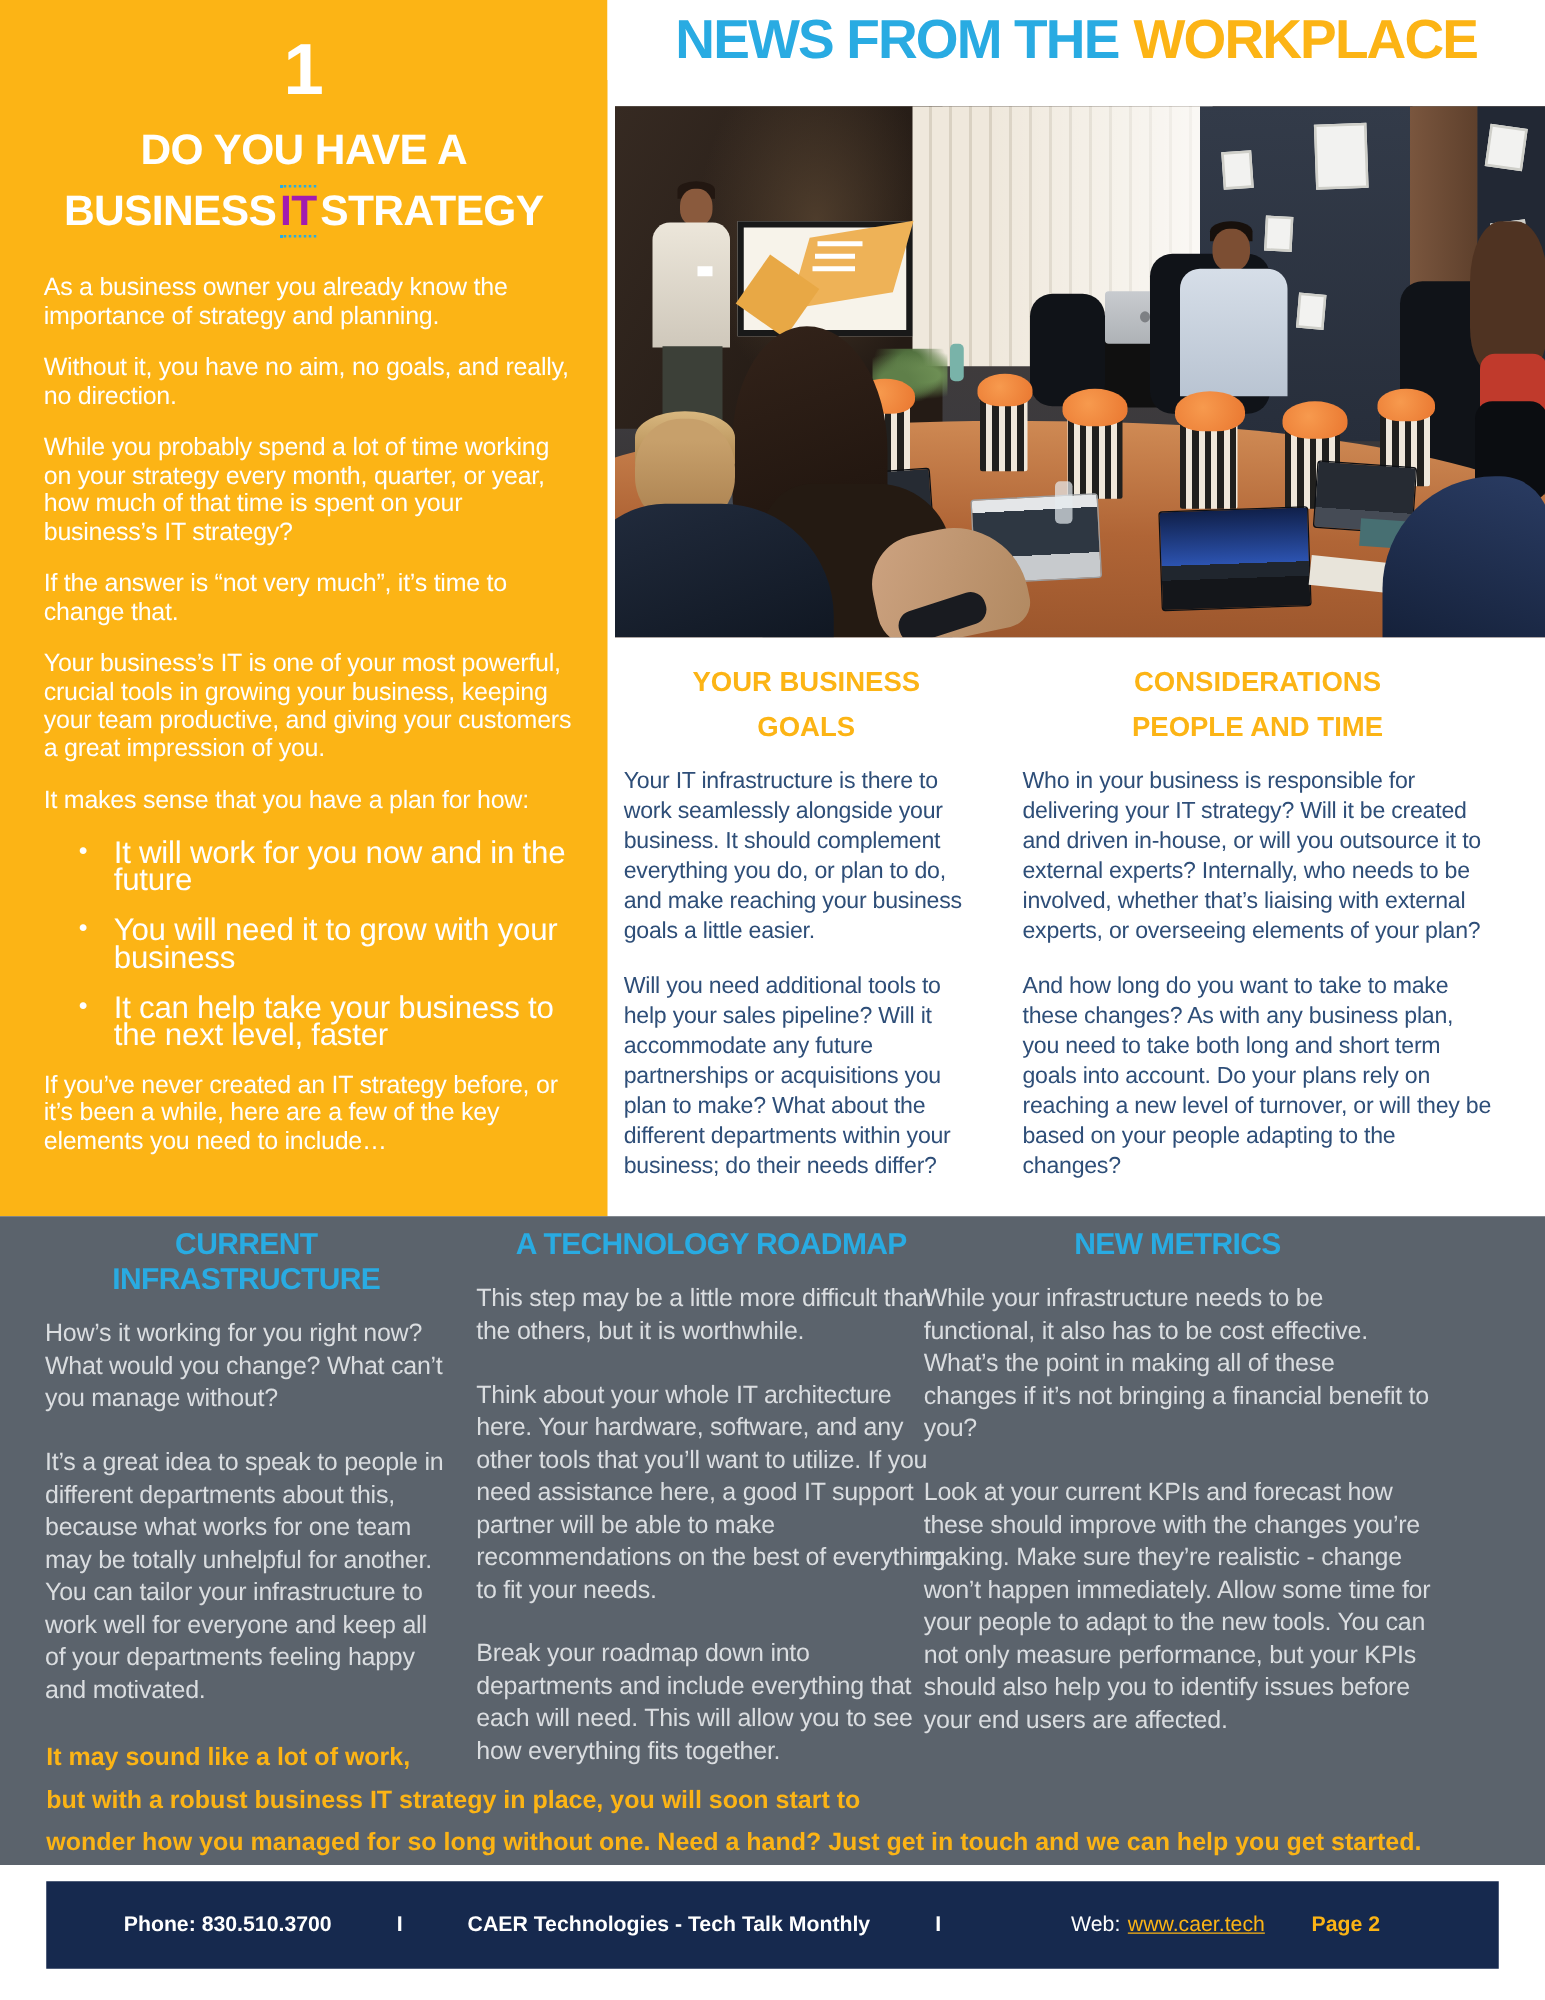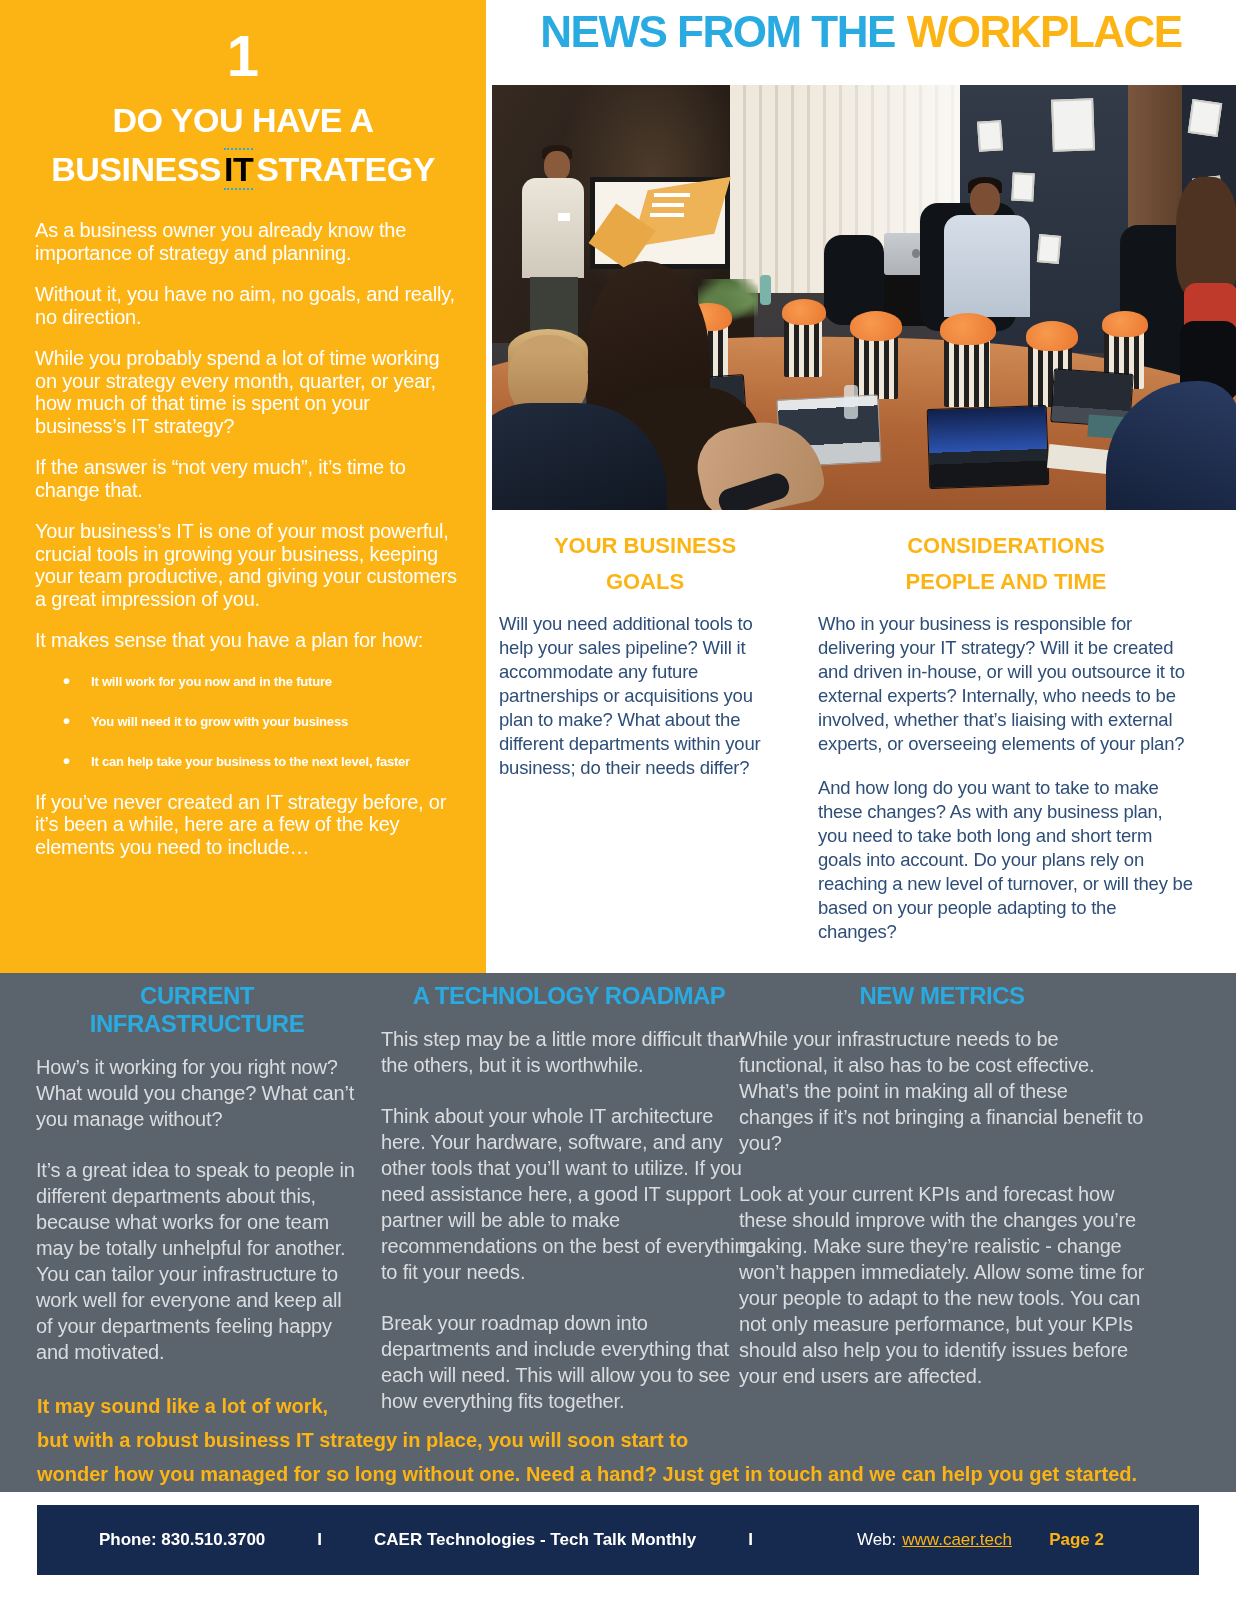--- a/index.html
+++ b/index.html
@@ -3,24 +3,24 @@
 <meta charset="utf-8">
 <style>
   html,body{margin:0;padding:0;}
   body{width:1236px;height:1600px;position:relative;background:#ffffff;
        font-family:"Liberation Sans",sans-serif;overflow:hidden;}
 
   
   .yellow-panel{position:absolute;left:0;top:0;width:486px;height:973px;background:#FCB415;color:#fff;}
   .num{margin-top:26px;text-align:center;font-size:58px;font-weight:bold;line-height:60px;}
   .ytitle{margin-top:10px;text-align:center;font-size:34px;font-weight:bold;line-height:49px;letter-spacing:-.5px;}
-  .it-hl{color:#000000;border-top:2px dotted #29ABE2;border-bottom:2px dotted #29ABE2;margin:4px 3px;}
+  .it-hl{color:#a21caf;border-top:2px dotted #29ABE2;border-bottom:2px dotted #29ABE2;margin:4px 3px;}
   .ybody{margin:25px 28px 0 35px;font-size:20px;line-height:22.5px;letter-spacing:-.2px;}
   .ybody p{margin:0 0 19px 0;}
-  .ybullets{margin:2px 0 4px 0;padding:0;list-style:none;font-weight:bold;font-size:13px;line-height:22px;}
+  .ybullets{margin:2px 0 4px 0;padding:0;list-style:none;font-weight:normal;font-size:25px;line-height:22px;}
   .ybullets li{position:relative;margin:0 0 18px 0;padding-left:56px;}
   .ybullets li::before{content:"\2022";position:absolute;left:28px;top:-1px;font-size:20px;}
 
   
   .top-header{position:absolute;left:486px;top:0;width:750px;height:64px;background:#fff;
               display:flex;align-items:center;justify-content:center;}
   .top-header .t{font-size:44px;font-weight:bold;letter-spacing:-1.5px;white-space:nowrap;}
   .t-blue{color:#29ABE2;}
   .t-gold{color:#FCB415;margin-left:12px;}
 
@@ -207,20 +207,21 @@
   <i class="ph p-fgright"></i>
 </div>
 
 <div class="mid">
   <div class="mcol mcol-1">
     <div class="mhead">
       <div>YOUR BUSINESS</div>
       <div>GOALS</div>
     </div>
     <div class="mbody">
+      <p>Your IT infrastructure is there to work seamlessly alongside your business. It should complement everything you do, or plan to do, and make reaching your business goals a little easier.</p>
       <p>Will you need additional tools to help your sales pipeline? Will it accommodate any future partnerships or acquisitions you plan to make? What about the different departments within your business; do their needs differ?</p>
     </div>
   </div>
   <div class="mcol mcol-2">
     <div class="mhead">
       <div>CONSIDERATIONS</div>
       <div>PEOPLE AND TIME</div>
     </div>
     <div class="mbody">
       <p>Who in your business is responsible for delivering your IT strategy? Will it be created and driven in-house, or will you outsource it to external experts? Internally, who needs to be involved, whether that’s liaising with external experts, or overseeing elements of your plan?</p>

